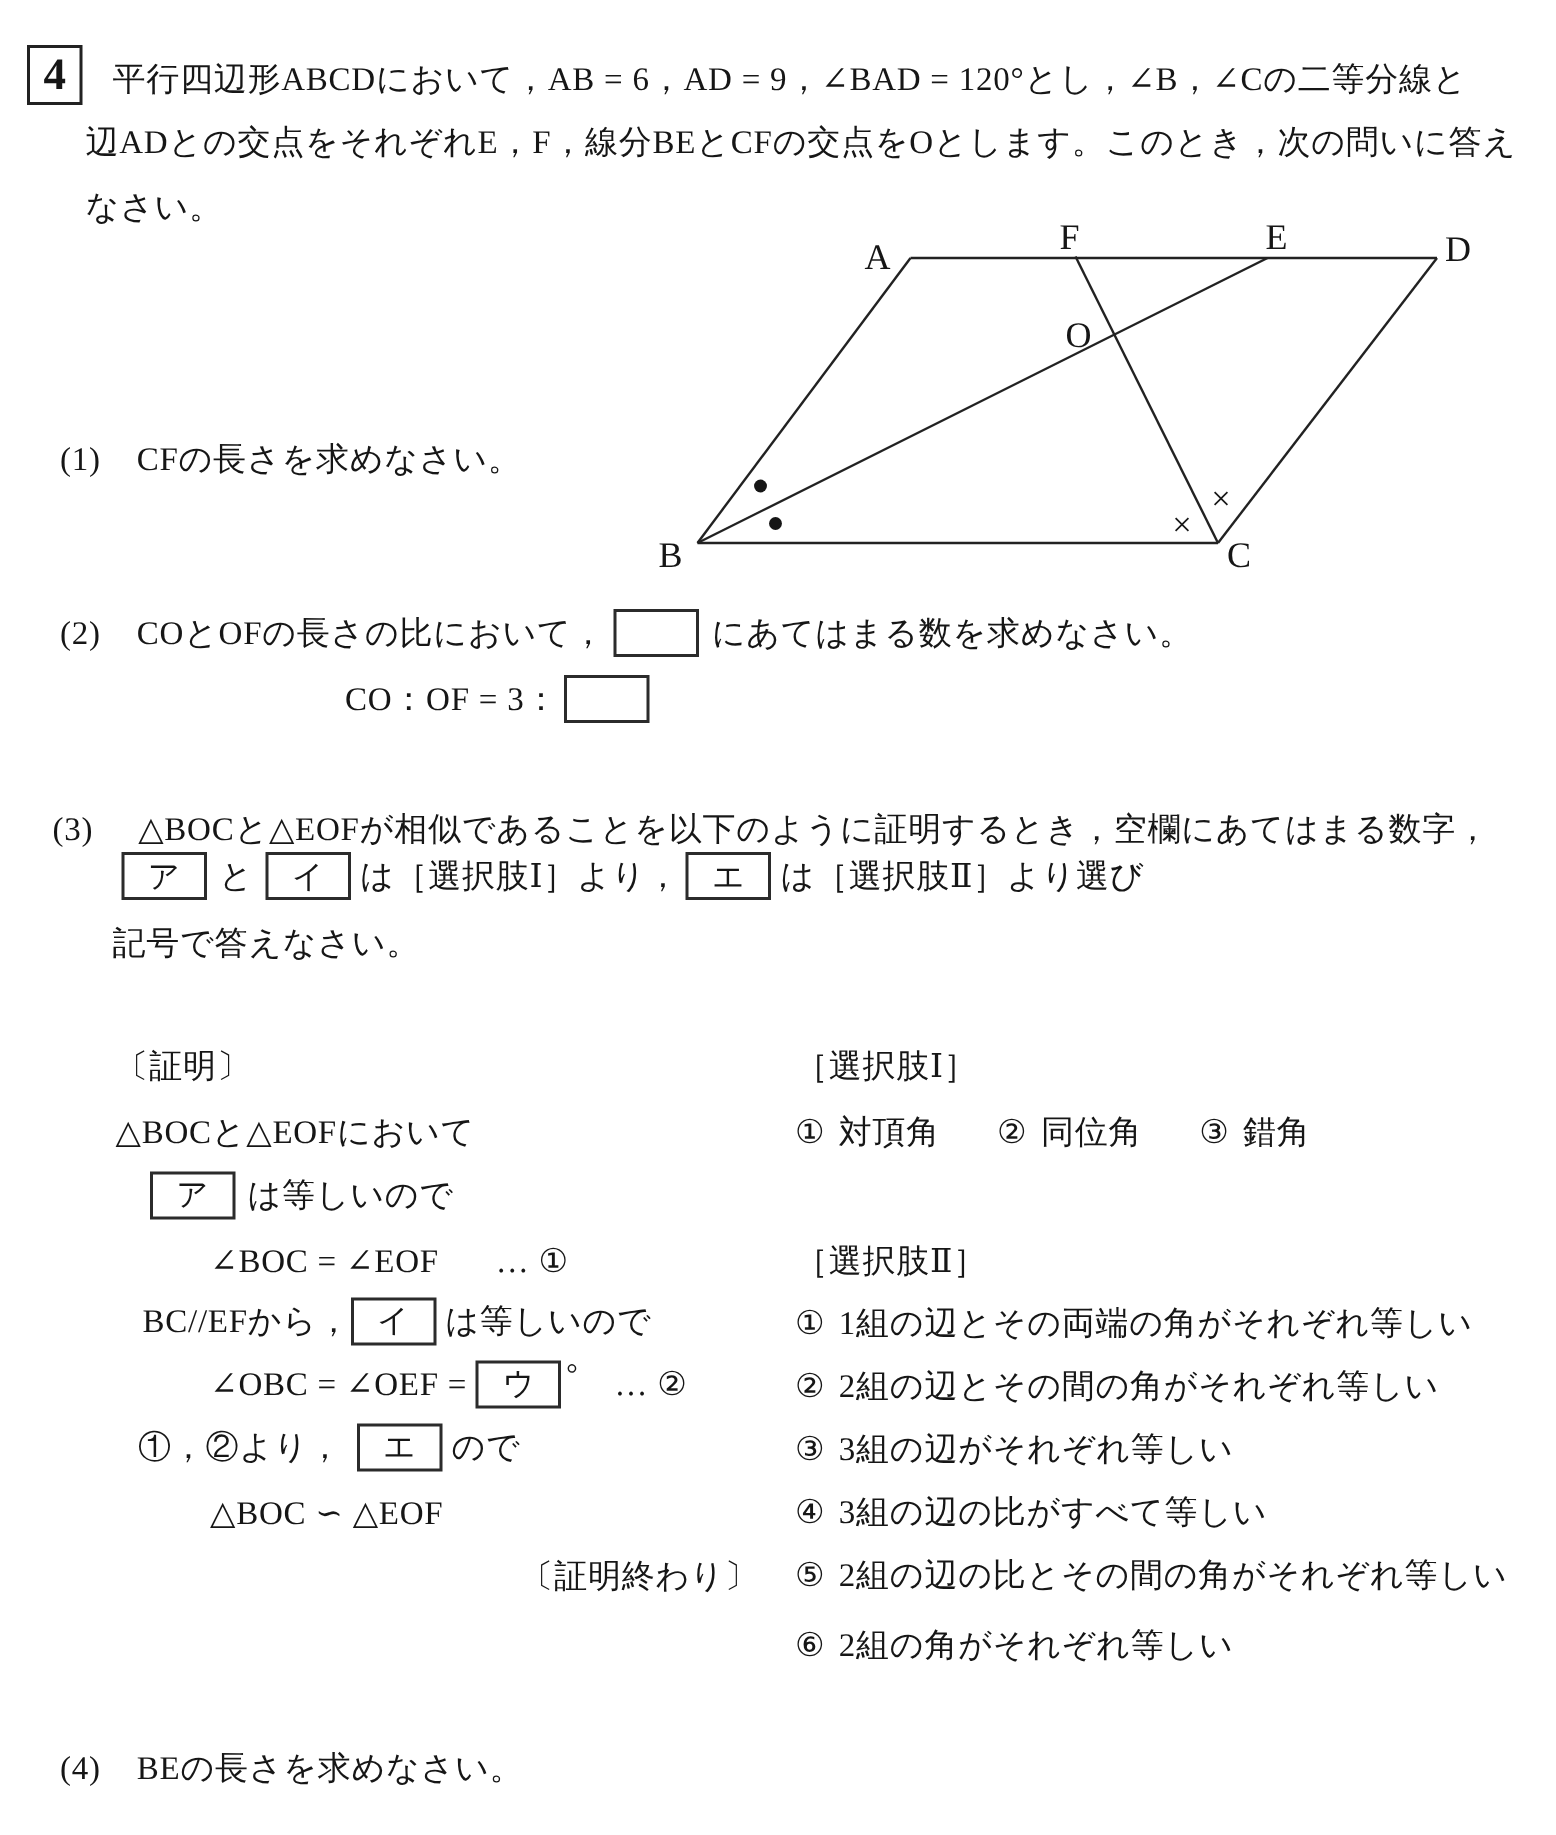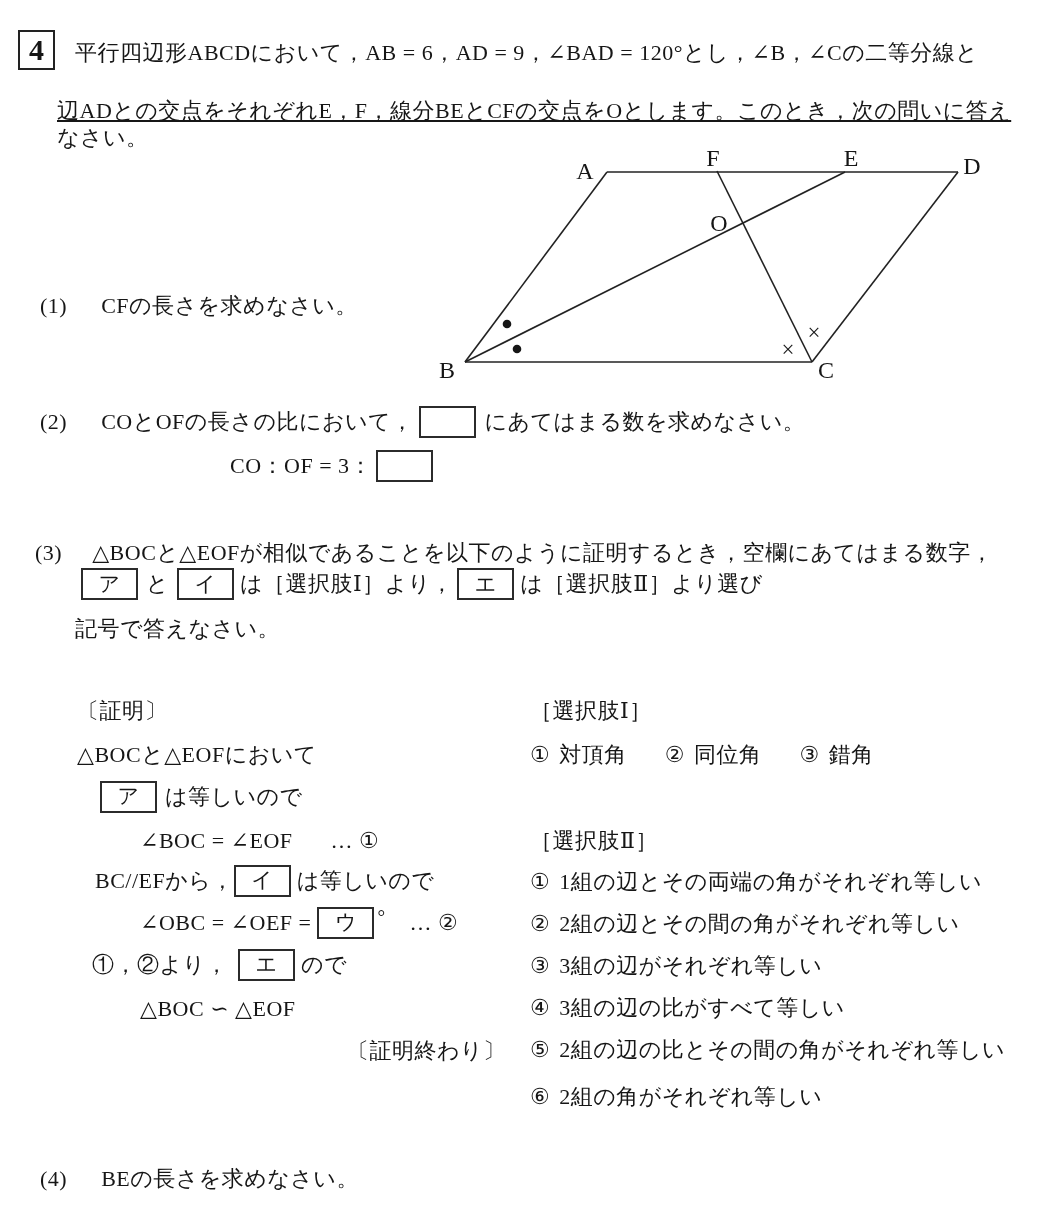--- a/index.html
+++ b/index.html
@@ -16,37 +16,37 @@
     border:2px solid #222; display:flex; align-items:center; justify-content:center;
     font-size:30px; font-weight:bold;
   }
   .ansbox {
     display:inline-flex; box-sizing:border-box;
     width:57px; height:32px; border:2px solid #2b2b2b; background:#fff;
     align-items:center; justify-content:center;
     font-size:21px; flex:0 0 auto;
   }
   .marker { display:inline-block; }
-  .gap27 { margin-left:34px; } .gap30 { margin-left:30px;text-align:center; }
+  .gap27 { margin-left:24px; } .gap30 { margin-left:30px;text-align:center; }
   .ml4 { margin-left:4px; } .ml6 { margin-left:6px; } .ml8 { margin-left:8px;text-align:center; }
   .ml10 { margin-left:10px; } .ml18 { margin-left:18px; } .ml24 { margin-left:24px; }
   .deg { font-size:19px; align-self:flex-start; margin-top:1px; margin-left:3px; }
   .choice-item { display:flex; align-items:center; }
   .choice-num { margin-right:9px; }
   svg text { fill:#161616; }
 </style>
 </head>
 <body>
 
 <div class="qnum-box">
   <span>4</span>
 </div>
 
 <div class="abs t" style="left:75px; top:42px;">平行四辺形ABCDにおいて，AB = 6，AD = 9，∠BAD = 120°とし，∠B，∠Cの二等分線と</div>
-<div class="abs t" style="left:57px; top:100px;text-decoration:underline;">辺ADとの交点をそれぞれE，F，線分BEとCFの交点をOとします。このとき，次の問いに答え</div>
+<div class="abs t" style="left:57px; top:84px;">辺ADとの交点をそれぞれE，F，線分BEとCFの交点をOとします。このとき，次の問いに答え</div>
 <div class="abs t" style="left:57px; top:127px;">なさい。</div>
 
 <svg class="abs" style="left:420px; top:130px;" width="600" height="280" viewBox="0 0 600 280">
   <g stroke="#222" stroke-width="1.6" fill="none">
     <line x1="187" y1="42" x2="538" y2="42"></line>
     <line x1="45" y1="232" x2="392" y2="232"></line>
     <line x1="187" y1="42" x2="45" y2="232"></line>
     <line x1="538" y1="42" x2="392" y2="232"></line>
     <line x1="45" y1="232" x2="425" y2="42"></line>
     <line x1="392" y1="232" x2="297" y2="41"></line>

